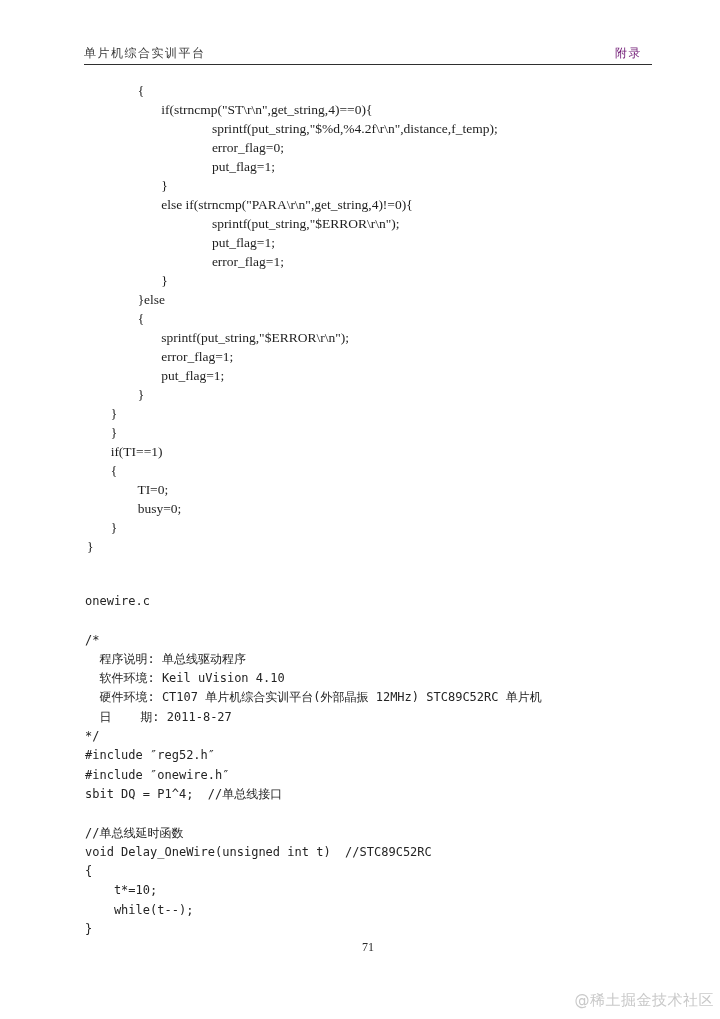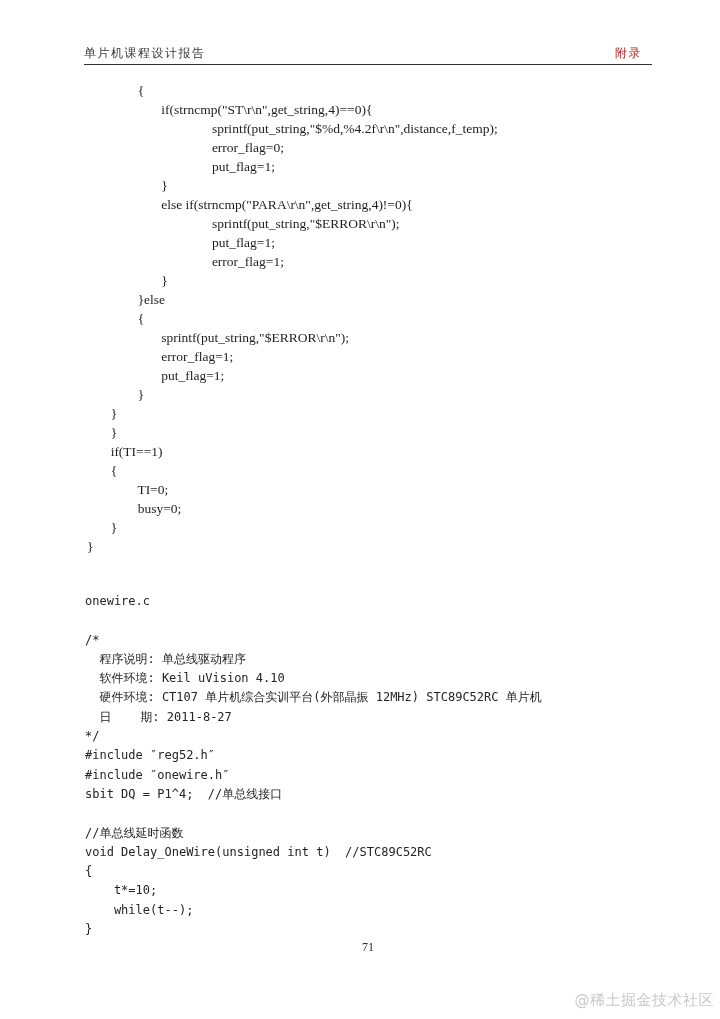--- a/index.html
+++ b/index.html
@@ -14,21 +14,21 @@
     width: 720px; height: 1019px;
     background: #ffffff;
   }
   .header-left {
     position: absolute; left: 84px; top: 45px;
     font-size: 12px; letter-spacing: 1.5px; color: #3a3a3a;
     font-family: "Liberation Serif", "DejaVu Serif", serif;
   }
   .header-right {
     position: absolute; right: 78px; top: 45px;
-    font-size: 12px; letter-spacing: 1.5px; color: #b91c1c;
+    font-size: 12px; letter-spacing: 1.5px; color: #701a75;
     font-family: "Liberation Serif", "DejaVu Serif", serif;
   }
   .header-rule {
     position: absolute; left: 84px; top: 64px;
     width: 568px; height: 1.4px; background: #2f2f2f;
   }
   .serif-code {
     position: absolute; left: 87px; top: 81px;
     font-family: "Liberation Serif", "DejaVu Serif", serif;
     font-size: 13.5px; line-height: 19px;
@@ -49,21 +49,21 @@
     position: absolute; right: 6px; top: 991px;
     font-size: 15px; color: #c9c9c9; letter-spacing: 0.5px;
     font-family: "DejaVu Sans", "Liberation Sans", sans-serif;
   }
 </style>
 </head>
 <body>
 
 <div class="page">
 
-  <span class="header-left">单片机课程设计报告</span>
+  <span class="header-left">单片机综合实训平台</span>
 
   <span class="header-right">附录</span>
 
   <div class="header-rule"></div>
 
   <pre class="serif-code">               {
                       if(strncmp("ST\r\n",get_string,4)==0){
                                      sprintf(put_string,"$%d,%4.2f\r\n",distance,f_temp);
                                      error_flag=0;
                                      put_flag=1;

